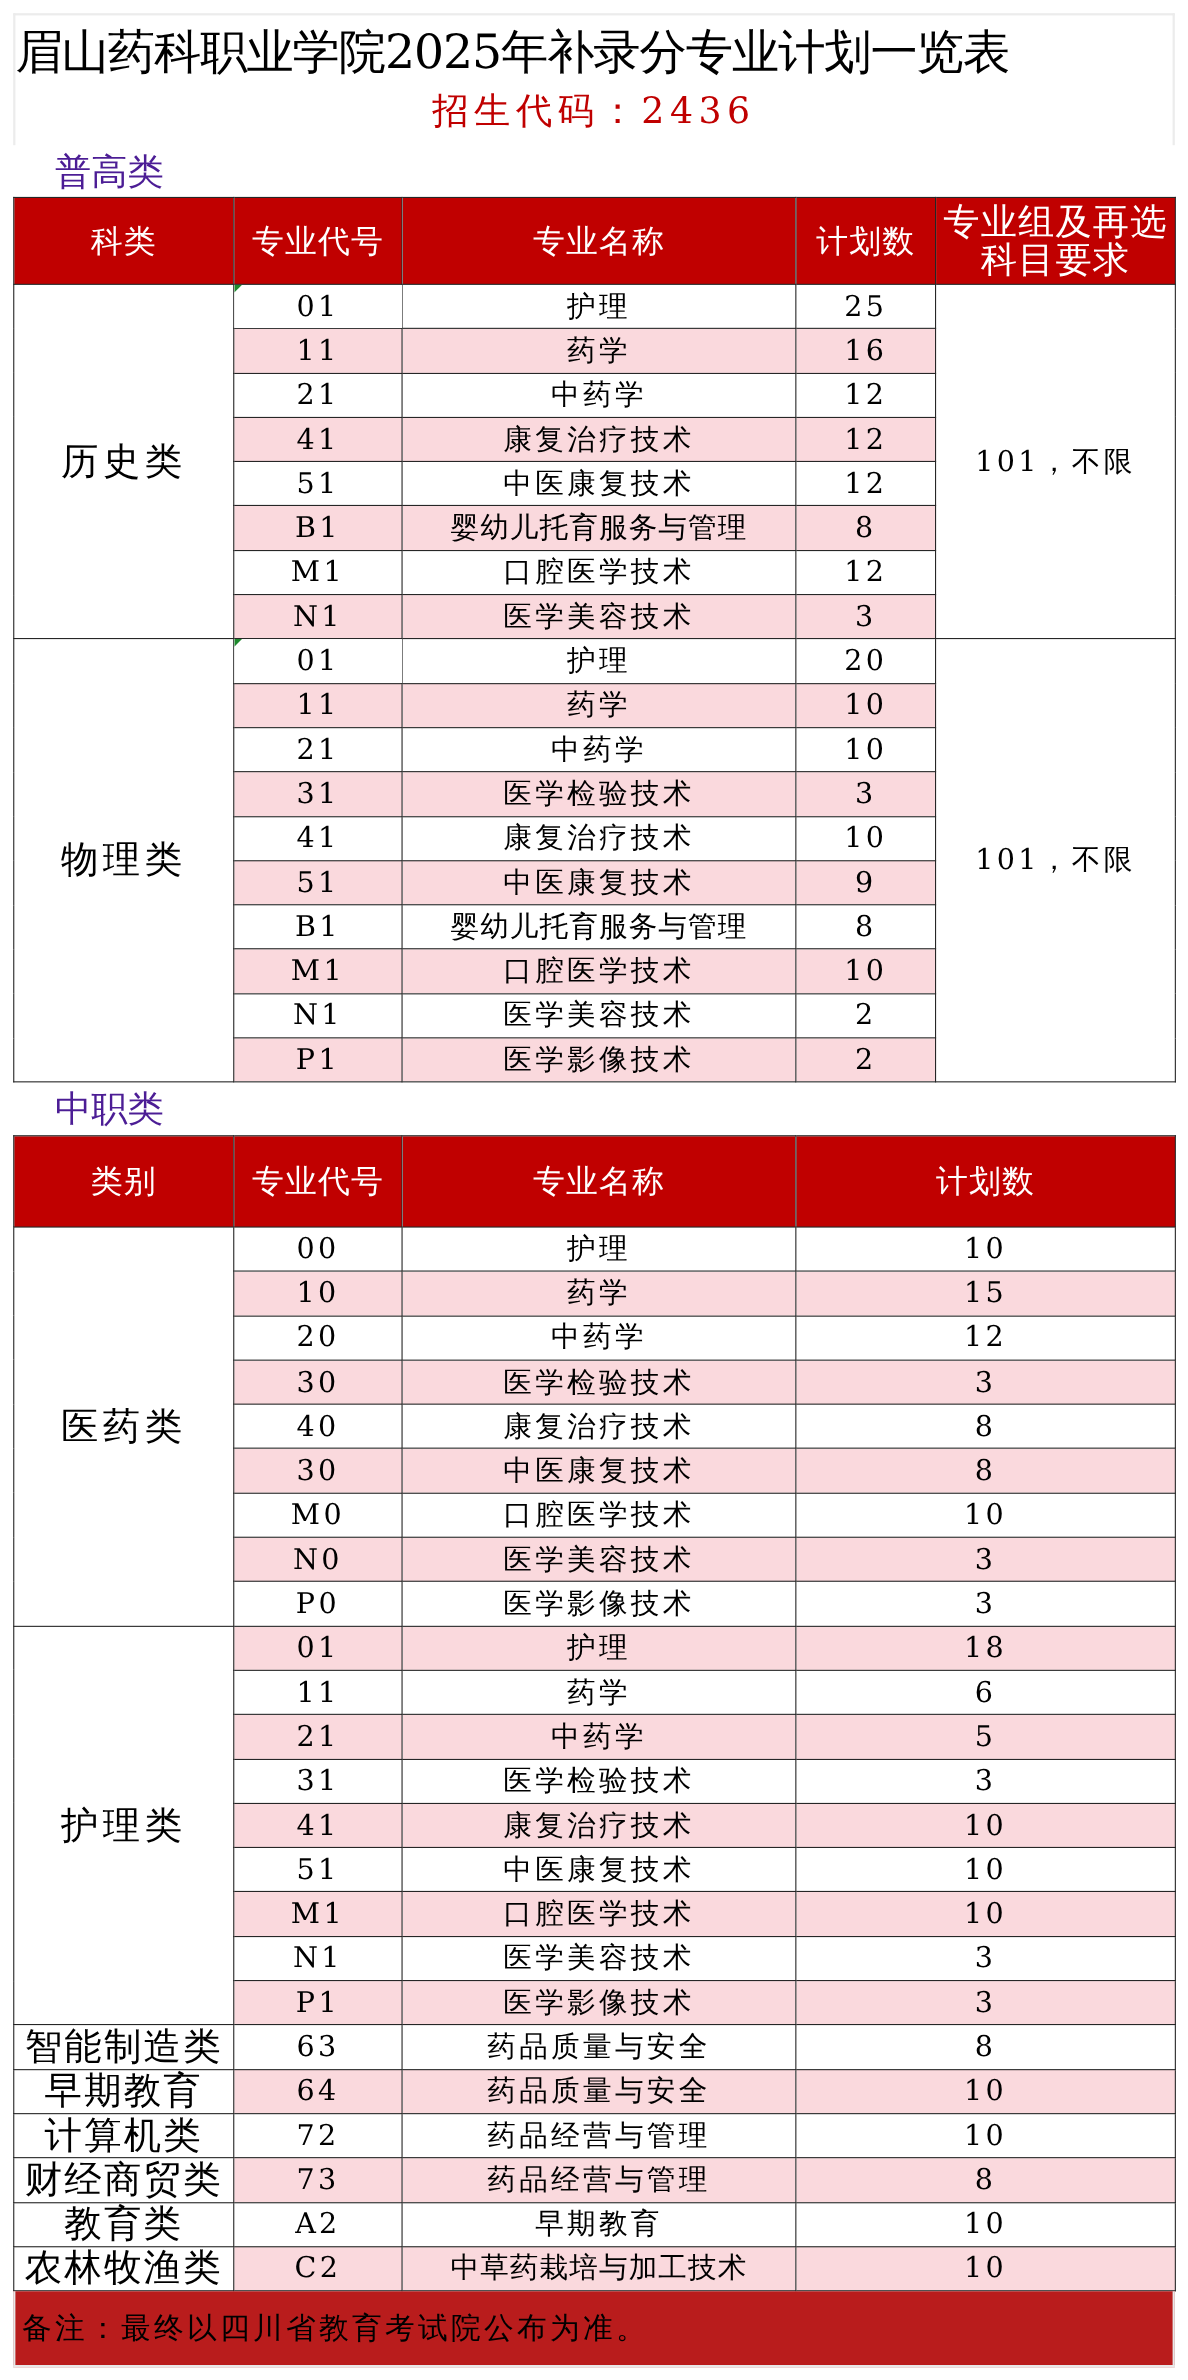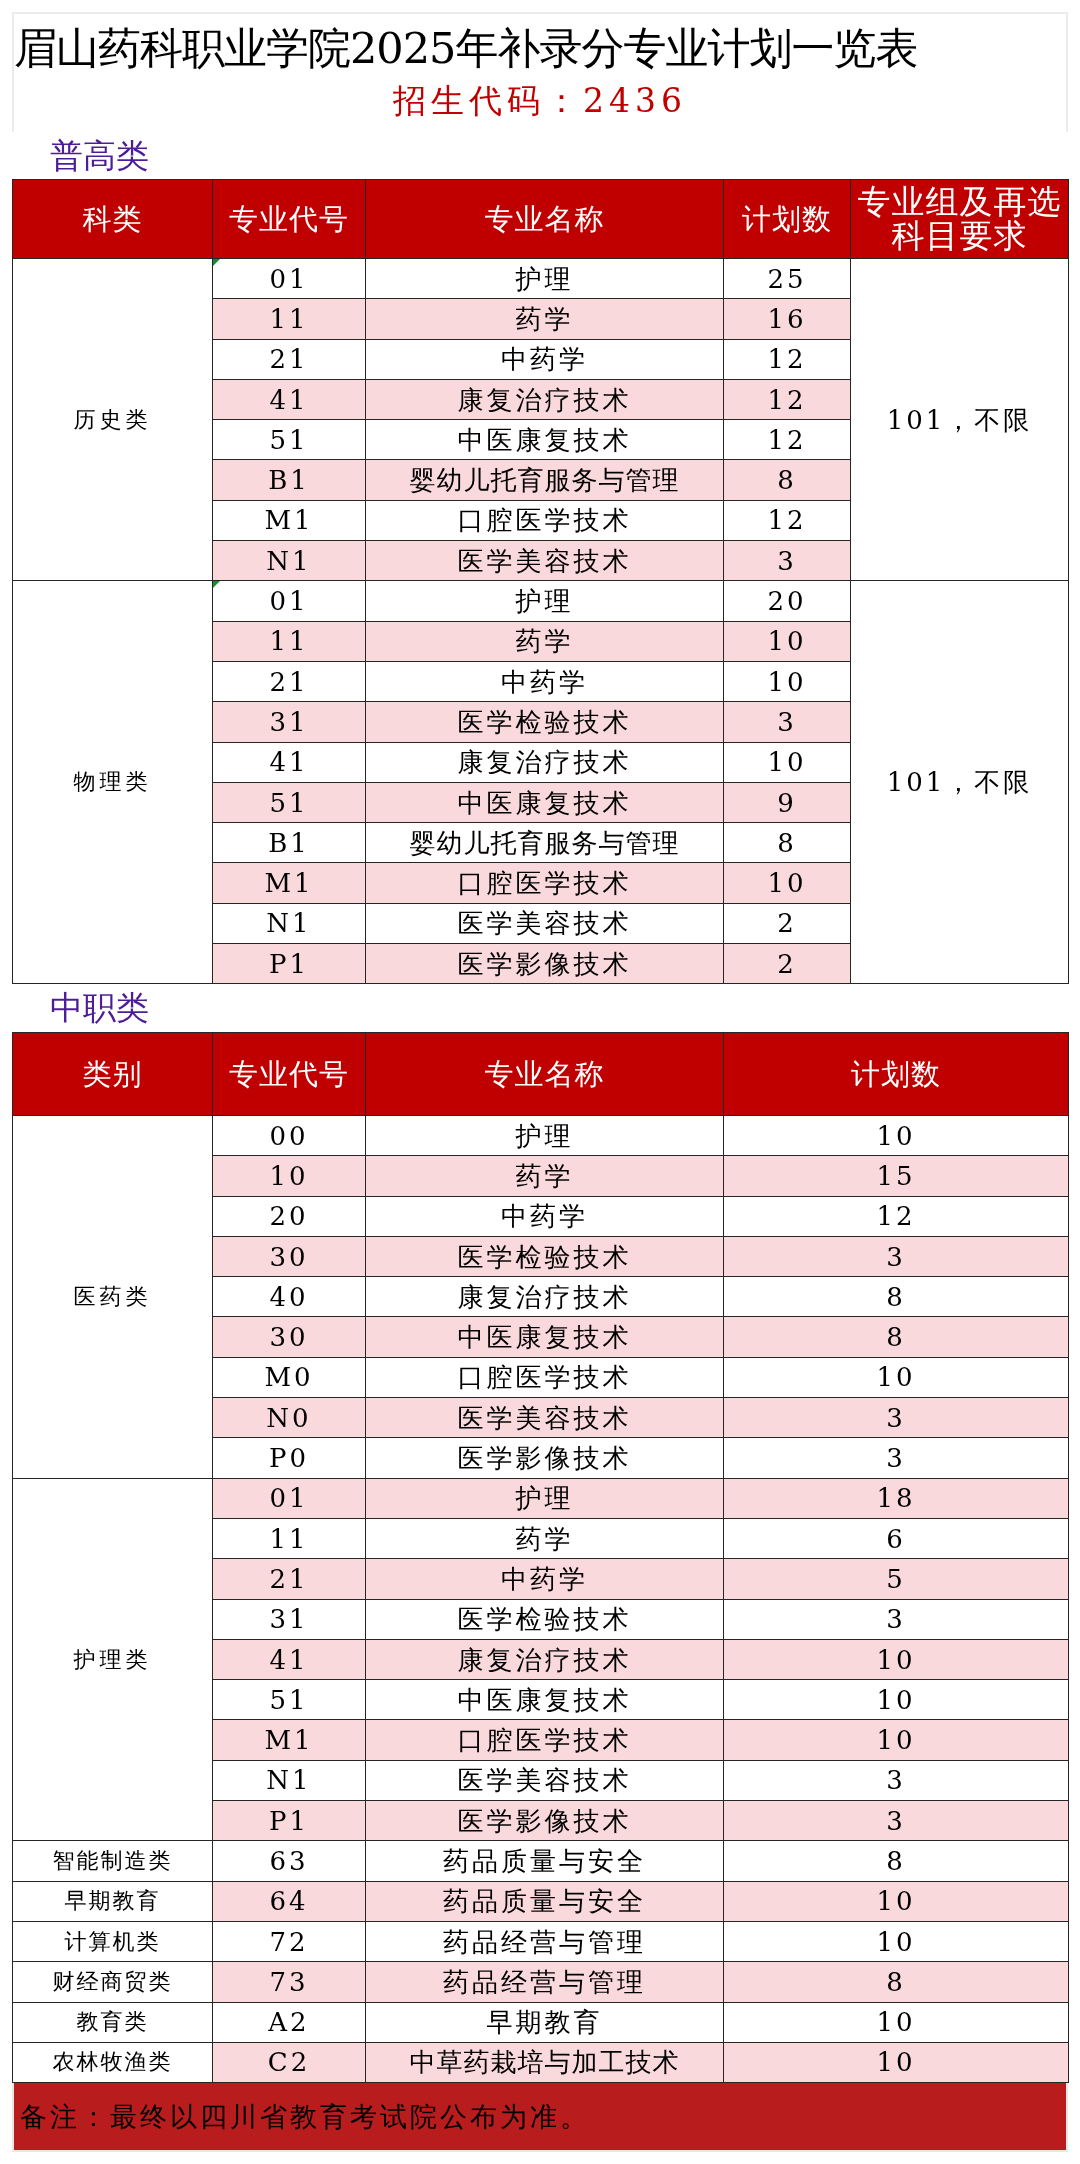--- a/index.html
+++ b/index.html
@@ -47,21 +47,21 @@
     font-family:"DejaVu Sans", "Liberation Sans", sans-serif; font-weight:normal;
     font-size:29px; line-height:36px; letter-spacing:1px;
   }
   table.plan th .l2 { display:block; font-size:33px; line-height:34px; }
   table.plan tr.r { height:40.3px; }
   table.plan td {
     font-family:"DejaVu Serif", "Liberation Serif", serif;
     font-size:26px; line-height:32px; letter-spacing:3px; background:#ffffff;
   }
   table.plan td.pink { background:#fad9dd; }
-  table.plan td.cat { letter-spacing:4px; font-size:22px; }
+  table.plan td.cat { letter-spacing:4px; font-size:34px; }
   table.plan td.cat.small { letter-spacing:2px; }
   table.plan td.codec { position:relative; }
   .tri {
     position:absolute; left:0; top:0; width:0; height:0;
     border-top:7px solid #1e8a2e; border-right:7px solid transparent;
   }
   .note-box {
     position:absolute; left:12px; top:2083px; width:1052px; height:67px;
     border:2px solid #e8e8e8; border-top:none; background:#b91c1c;
   }

